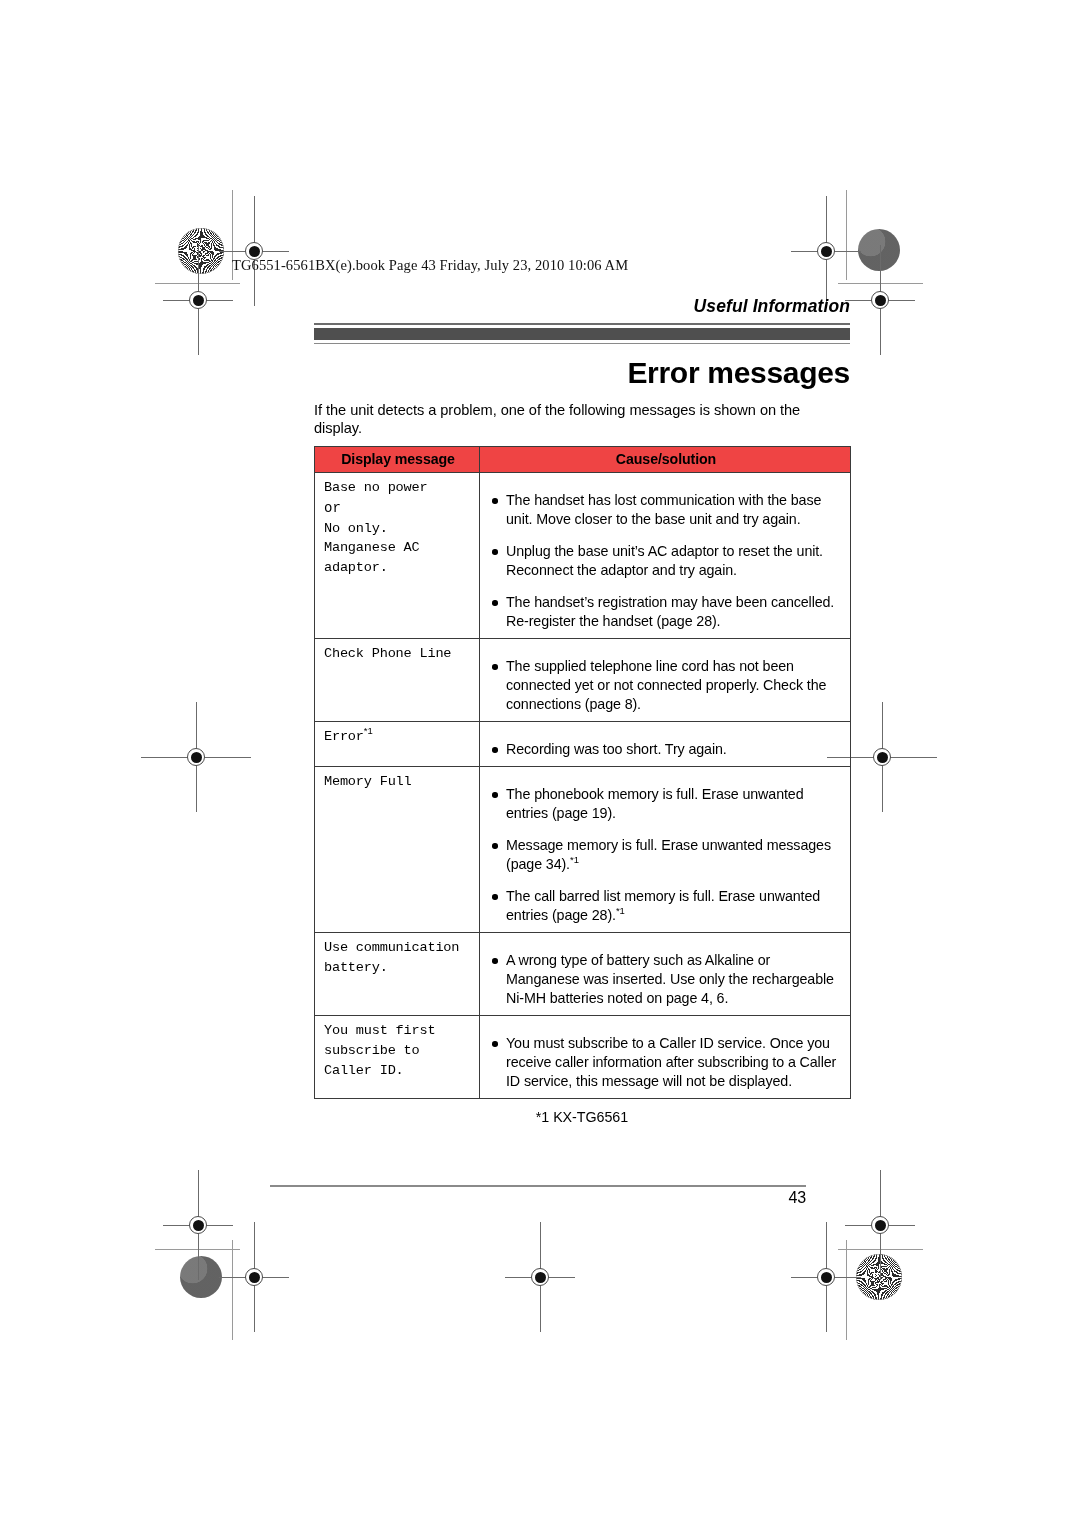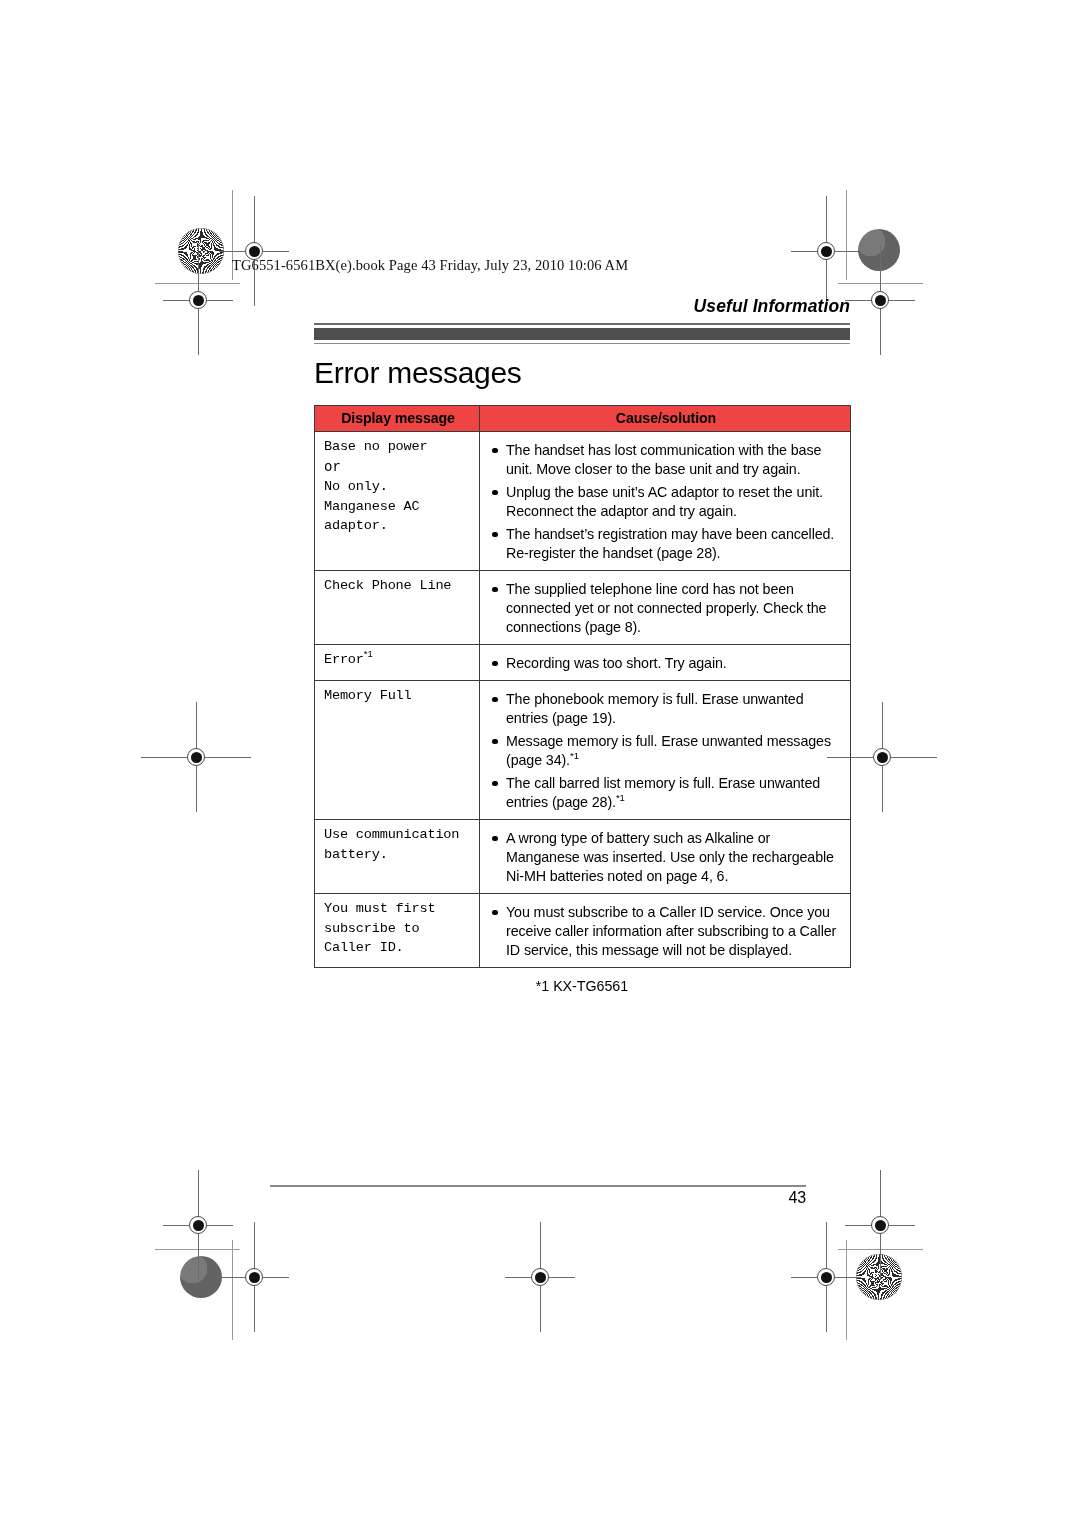--- a/index.html
+++ b/index.html
@@ -117,24 +117,25 @@
     margin-top: 3px;
   }
   .rule-thin2 {
     height: 1.4px;
     background: #8a8a8a;
     margin-top: 3px;
   }
 
   h1.section-title {
     font-size: 30px;
-    font-weight: normal;
-    margin: 12px 0 16px 0;
+    font-weight: bold;
+    margin: 12px 0 0 0;
     letter-spacing: -0.3px;
     line-height: 1.1;
+    text-align: right;
   }
 
   p.intro {
     font-size: 14.6px;
     margin: 12px 0 9px 0;
     line-height: 1.25;
     letter-spacing: -0.05px;
   }
 
   
@@ -187,21 +188,21 @@
   ul.bullets {
     list-style: none;
     margin: 0;
     padding: 0;
   }
   ul.bullets li {
     position: relative;
     padding-left: 17px;
     font-size: 14.3px;
     line-height: 1.33;
-    margin: 4px 0 2px 0;
+    margin: 13px 0 2px 0;
     letter-spacing: -0.12px;
   }
   ul.bullets li:last-child { margin-bottom: 0; }
   ul.bullets li::before {
     content: "";
     position: absolute;
     left: 3px;
     top: 7px;
     width: 5.5px;
     height: 5.5px;
@@ -326,20 +327,21 @@
 <div class="content">
 
   <div class="running-head">Useful Information</div>
 
   <div class="rule-thin"></div>
   <div class="rule-thick"></div>
   <div class="rule-thin2"></div>
 
   <h1 class="section-title">Error messages</h1>
 
+  <p class="intro">If the unit detects a problem, one of the following messages is shown on the display.</p>
 
   <table class="errtable">
     <colgroup>
         <col class="c1">
         <col class="c2">
       </colgroup>
     <thead>
       <tr>
         <th>Display message</th>
         <th>Cause/solution</th>

